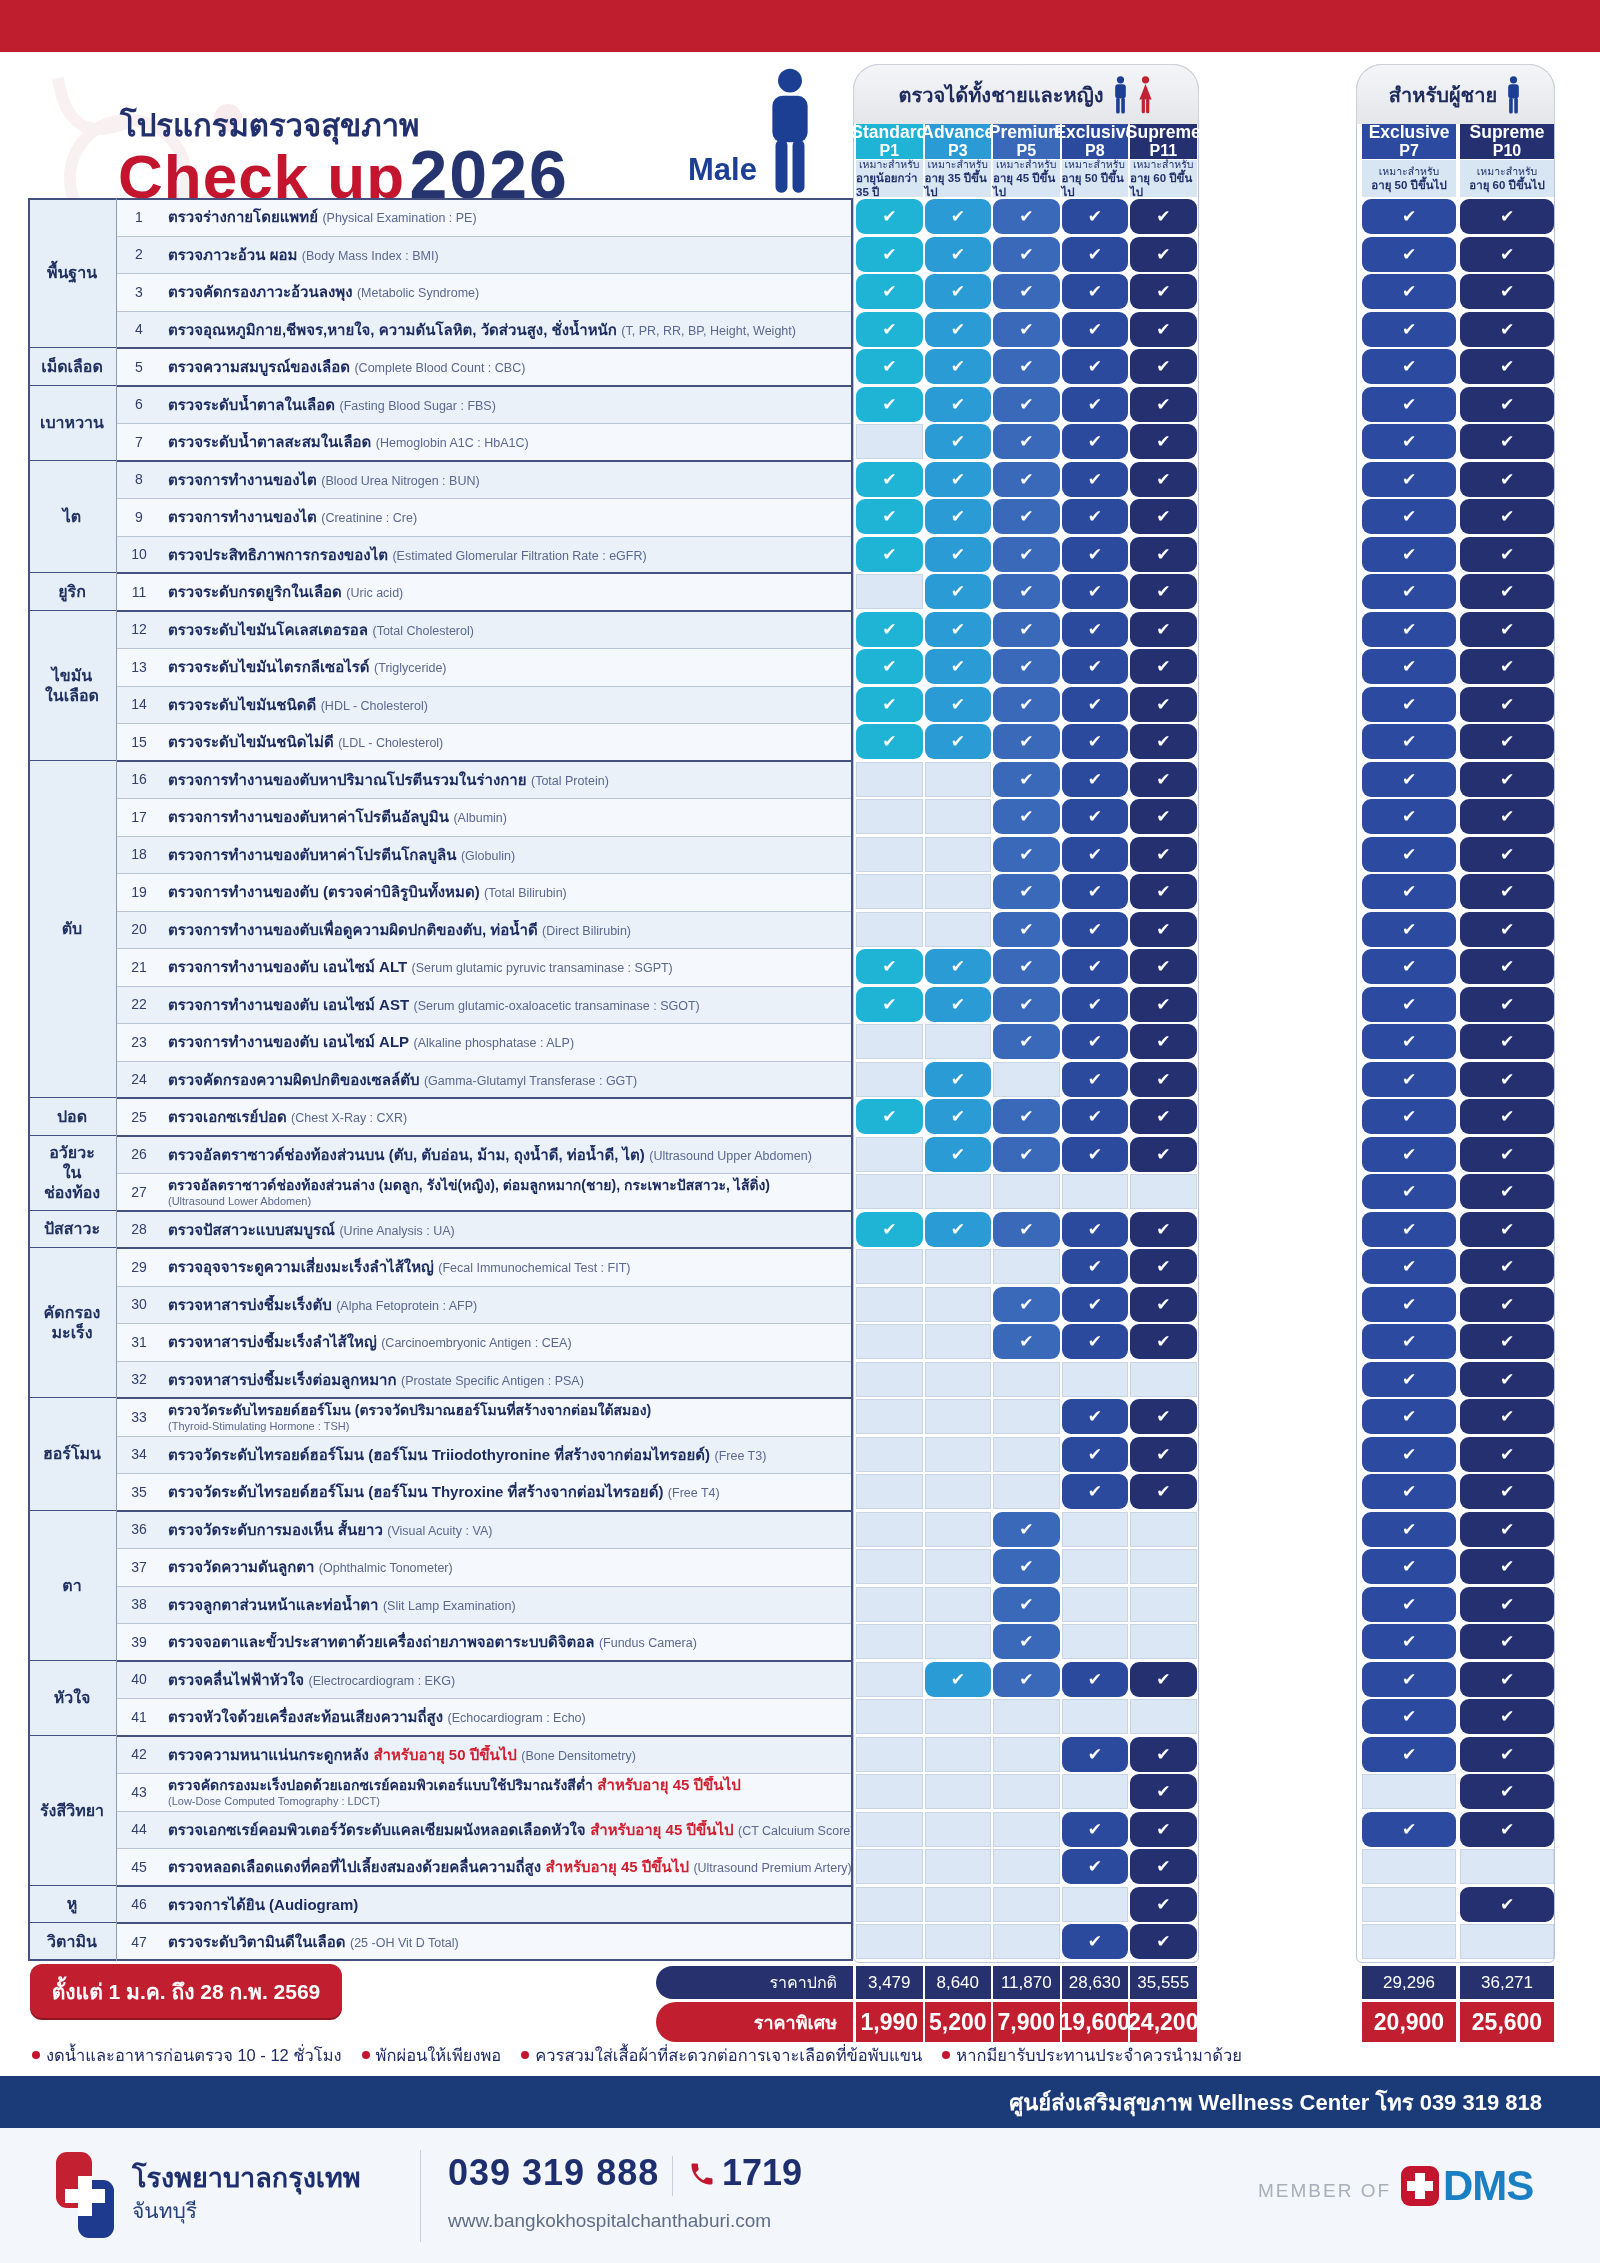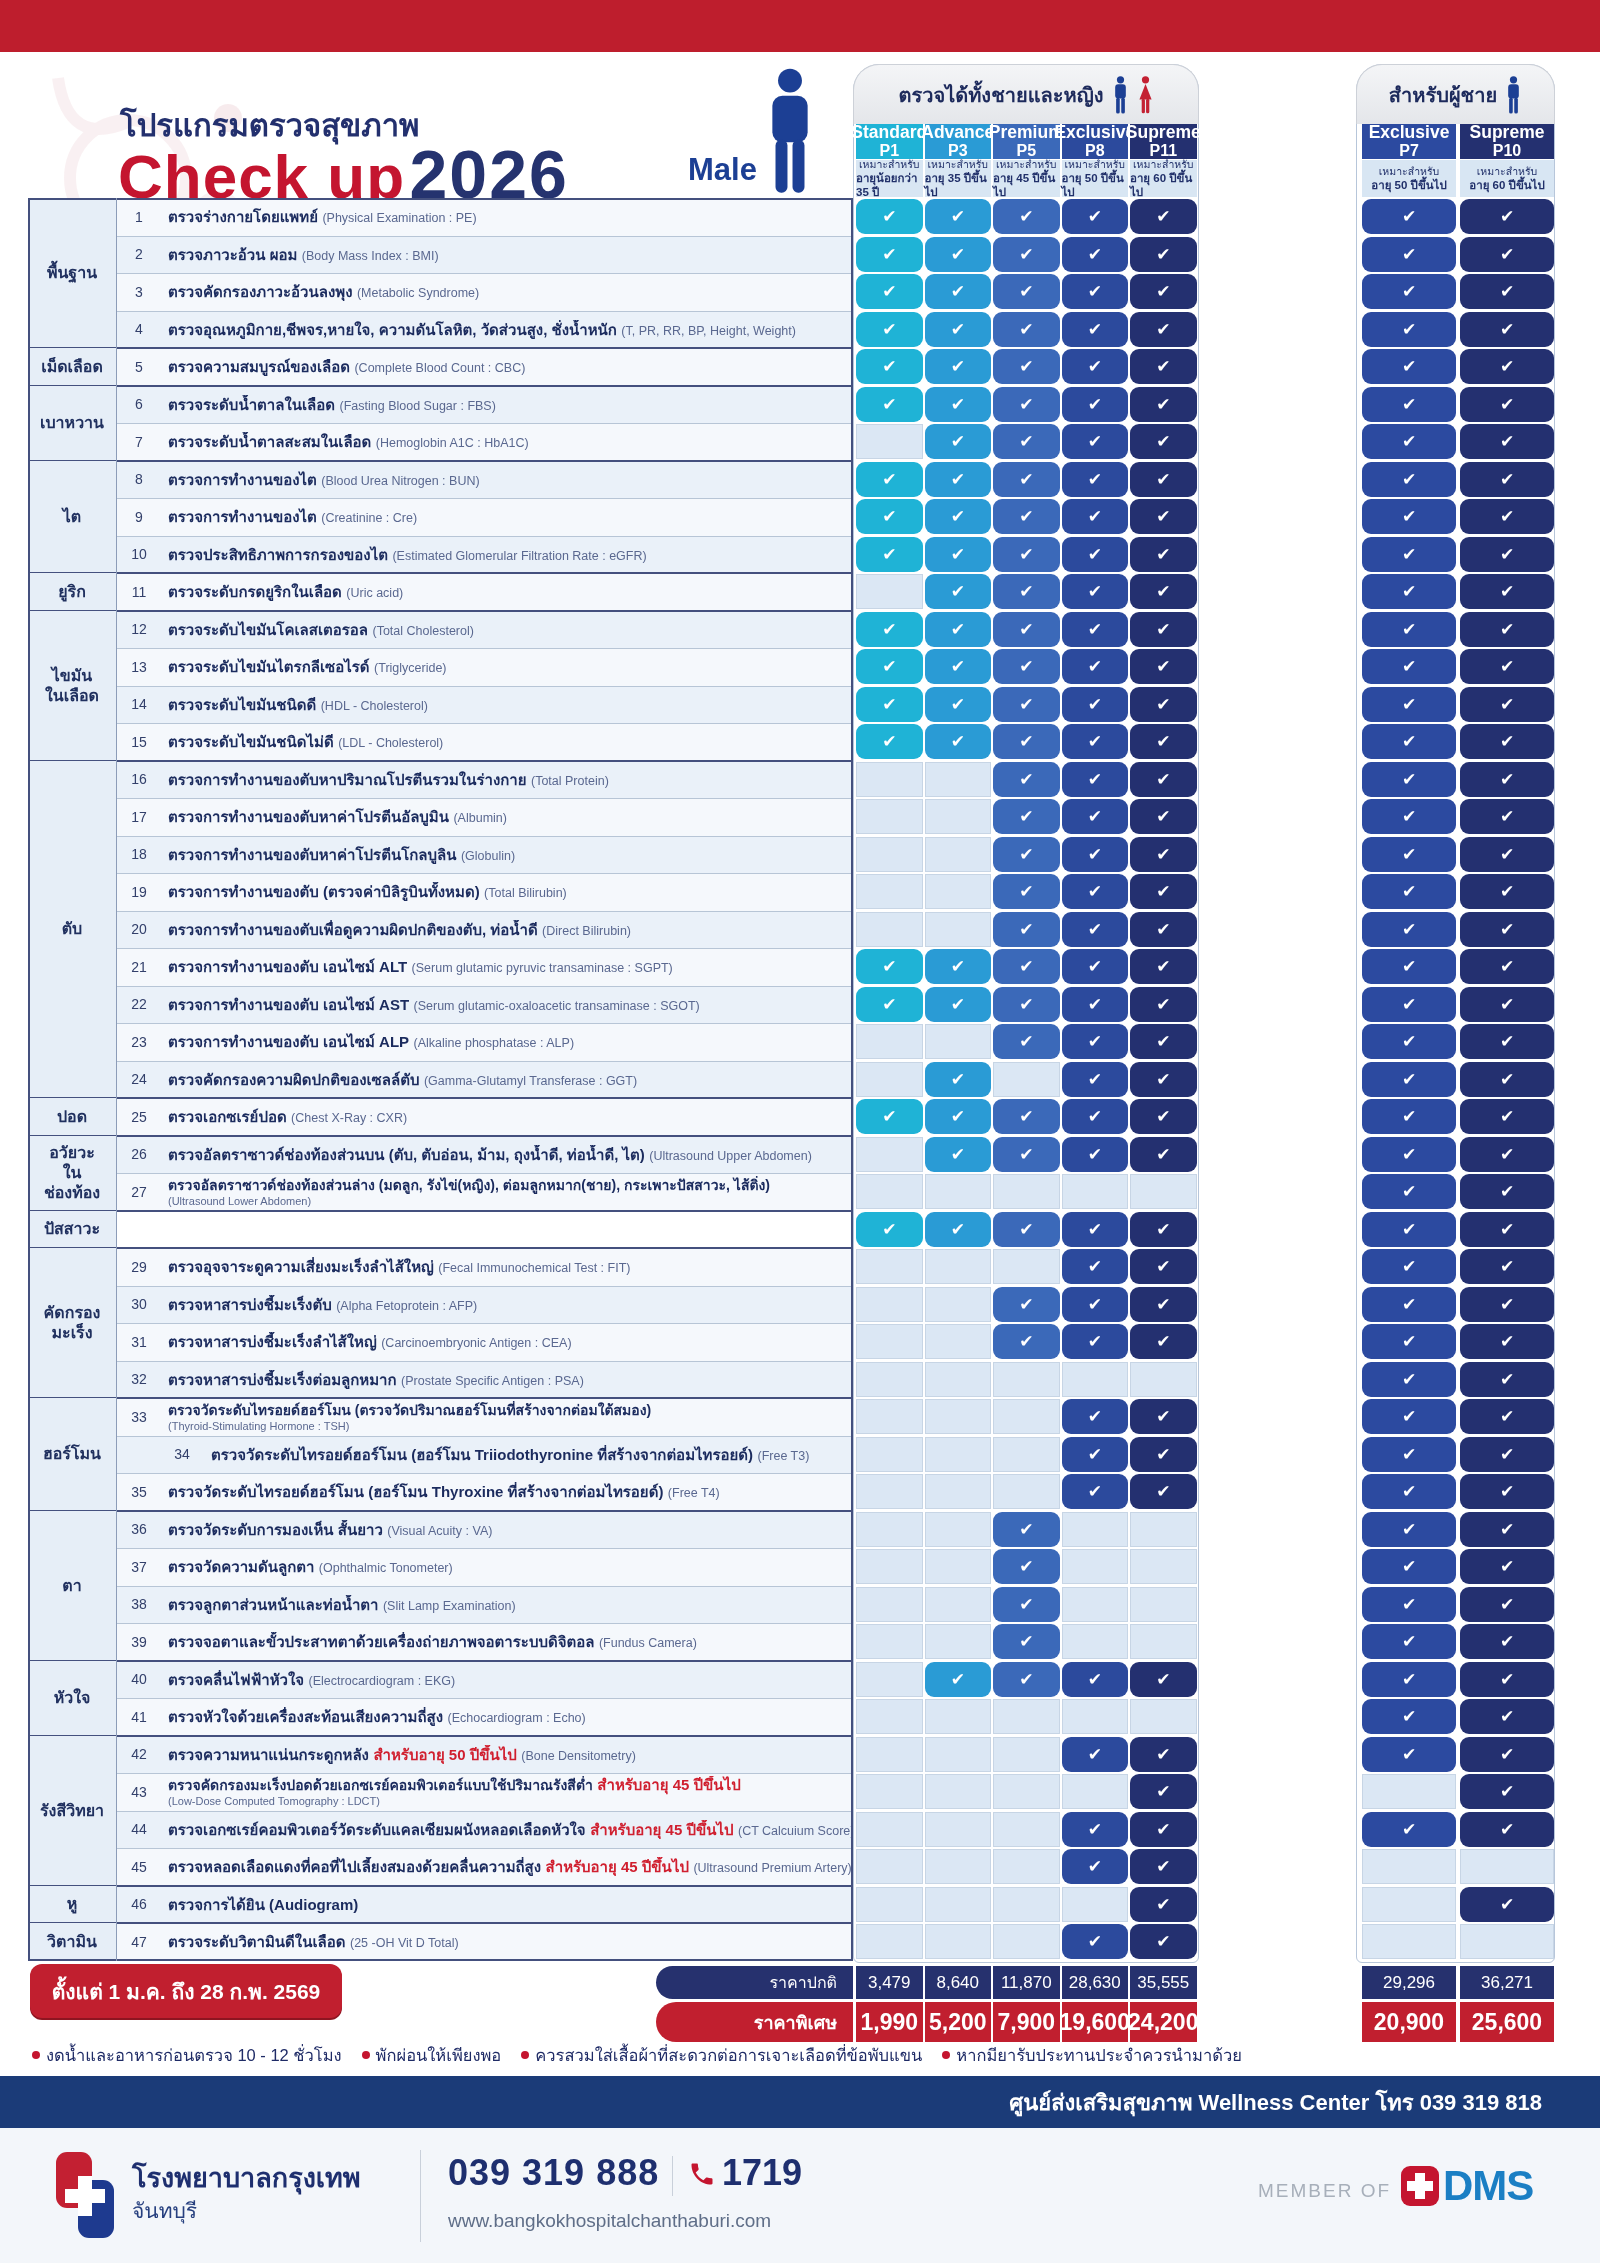--- a/index.html
+++ b/index.html
@@ -866,20 +866,24 @@
     <div class="chk-cell" style="position: absolute; left: 924.5px; top: 1174px; width: 66.5px; height: 35px;"></div>
     <div class="chk-cell" style="position: absolute; left: 993px; top: 1174px; width: 66.5px; height: 35px;"></div>
     <div class="chk-cell" style="position: absolute; left: 1061.5px; top: 1174px; width: 66.5px; height: 35px;"></div>
     <div class="chk-cell" style="position: absolute; left: 1130px; top: 1174px; width: 66.5px; height: 35px;"></div>
     <div style="position: absolute; left: 1362px; top: 1174px; width: 94px; height: 35px;">
       <div class="chk-pill" style="width: 100%; height: 100%; background: rgb(44, 74, 160);">✔</div>
     </div>
     <div style="position: absolute; left: 1460px; top: 1174px; width: 94px; height: 35px;">
       <div class="chk-pill" style="width: 100%; height: 100%; background: rgb(36, 48, 112);">✔</div>
     </div>
+    <div class="row-band" style="position: absolute; left: 116px; top: 1210.5px; width: 737px; height: 37.5px; background: rgb(234, 241, 249);">
+      <div class="row-num">28</div>
+      <div class="row-label"><span class="th">ตรวจปัสสาวะแบบสมบูรณ์</span> <span class="en">(Urine Analysis : UA)</span></div>
+    </div>
     <div style="position: absolute; left: 856px; top: 1211.5px; width: 66.5px; height: 35px;">
       <div class="chk-pill" style="width: 100%; height: 100%; background: rgb(31, 179, 214);">✔</div>
     </div>
     <div style="position: absolute; left: 924.5px; top: 1211.5px; width: 66.5px; height: 35px;">
       <div class="chk-pill" style="width: 100%; height: 100%; background: rgb(42, 155, 213);">✔</div>
     </div>
     <div style="position: absolute; left: 993px; top: 1211.5px; width: 66.5px; height: 35px;">
       <div class="chk-pill" style="width: 100%; height: 100%; background: rgb(59, 105, 185);">✔</div>
     </div>
     <div style="position: absolute; left: 1061.5px; top: 1211.5px; width: 66.5px; height: 35px;">
@@ -982,21 +986,21 @@
     </div>
     <div style="position: absolute; left: 1130px; top: 1399px; width: 66.5px; height: 35px;">
       <div class="chk-pill" style="width: 100%; height: 100%; background: rgb(36, 48, 112);">✔</div>
     </div>
     <div style="position: absolute; left: 1362px; top: 1399px; width: 94px; height: 35px;">
       <div class="chk-pill" style="width: 100%; height: 100%; background: rgb(44, 74, 160);">✔</div>
     </div>
     <div style="position: absolute; left: 1460px; top: 1399px; width: 94px; height: 35px;">
       <div class="chk-pill" style="width: 100%; height: 100%; background: rgb(36, 48, 112);">✔</div>
     </div>
-    <div class="row-band" style="position: absolute; left: 116px; top: 1435.5px; width: 737px; height: 37.5px; background: rgb(234, 241, 249); padding-left: 43px;">
+    <div class="row-band" style="position: absolute; left: 116px; top: 1435.5px; width: 737px; height: 37.5px; background: rgb(234, 241, 249);">
       <div class="row-num">34</div>
       <div class="row-label"><span class="th">ตรวจวัดระดับไทรอยด์ฮอร์โมน (ฮอร์โมน Triiodothyronine ที่สร้างจากต่อมไทรอยด์)</span> <span class="en">(Free T3)</span></div>
     </div>
     <div class="chk-cell" style="position: absolute; left: 856px; top: 1436.5px; width: 66.5px; height: 35px;"></div>
     <div class="chk-cell" style="position: absolute; left: 924.5px; top: 1436.5px; width: 66.5px; height: 35px;"></div>
     <div class="chk-cell" style="position: absolute; left: 993px; top: 1436.5px; width: 66.5px; height: 35px;"></div>
     <div style="position: absolute; left: 1061.5px; top: 1436.5px; width: 66.5px; height: 35px;">
       <div class="chk-pill" style="width: 100%; height: 100%; background: rgb(44, 74, 157);">✔</div>
     </div>
     <div style="position: absolute; left: 1130px; top: 1436.5px; width: 66.5px; height: 35px;">

